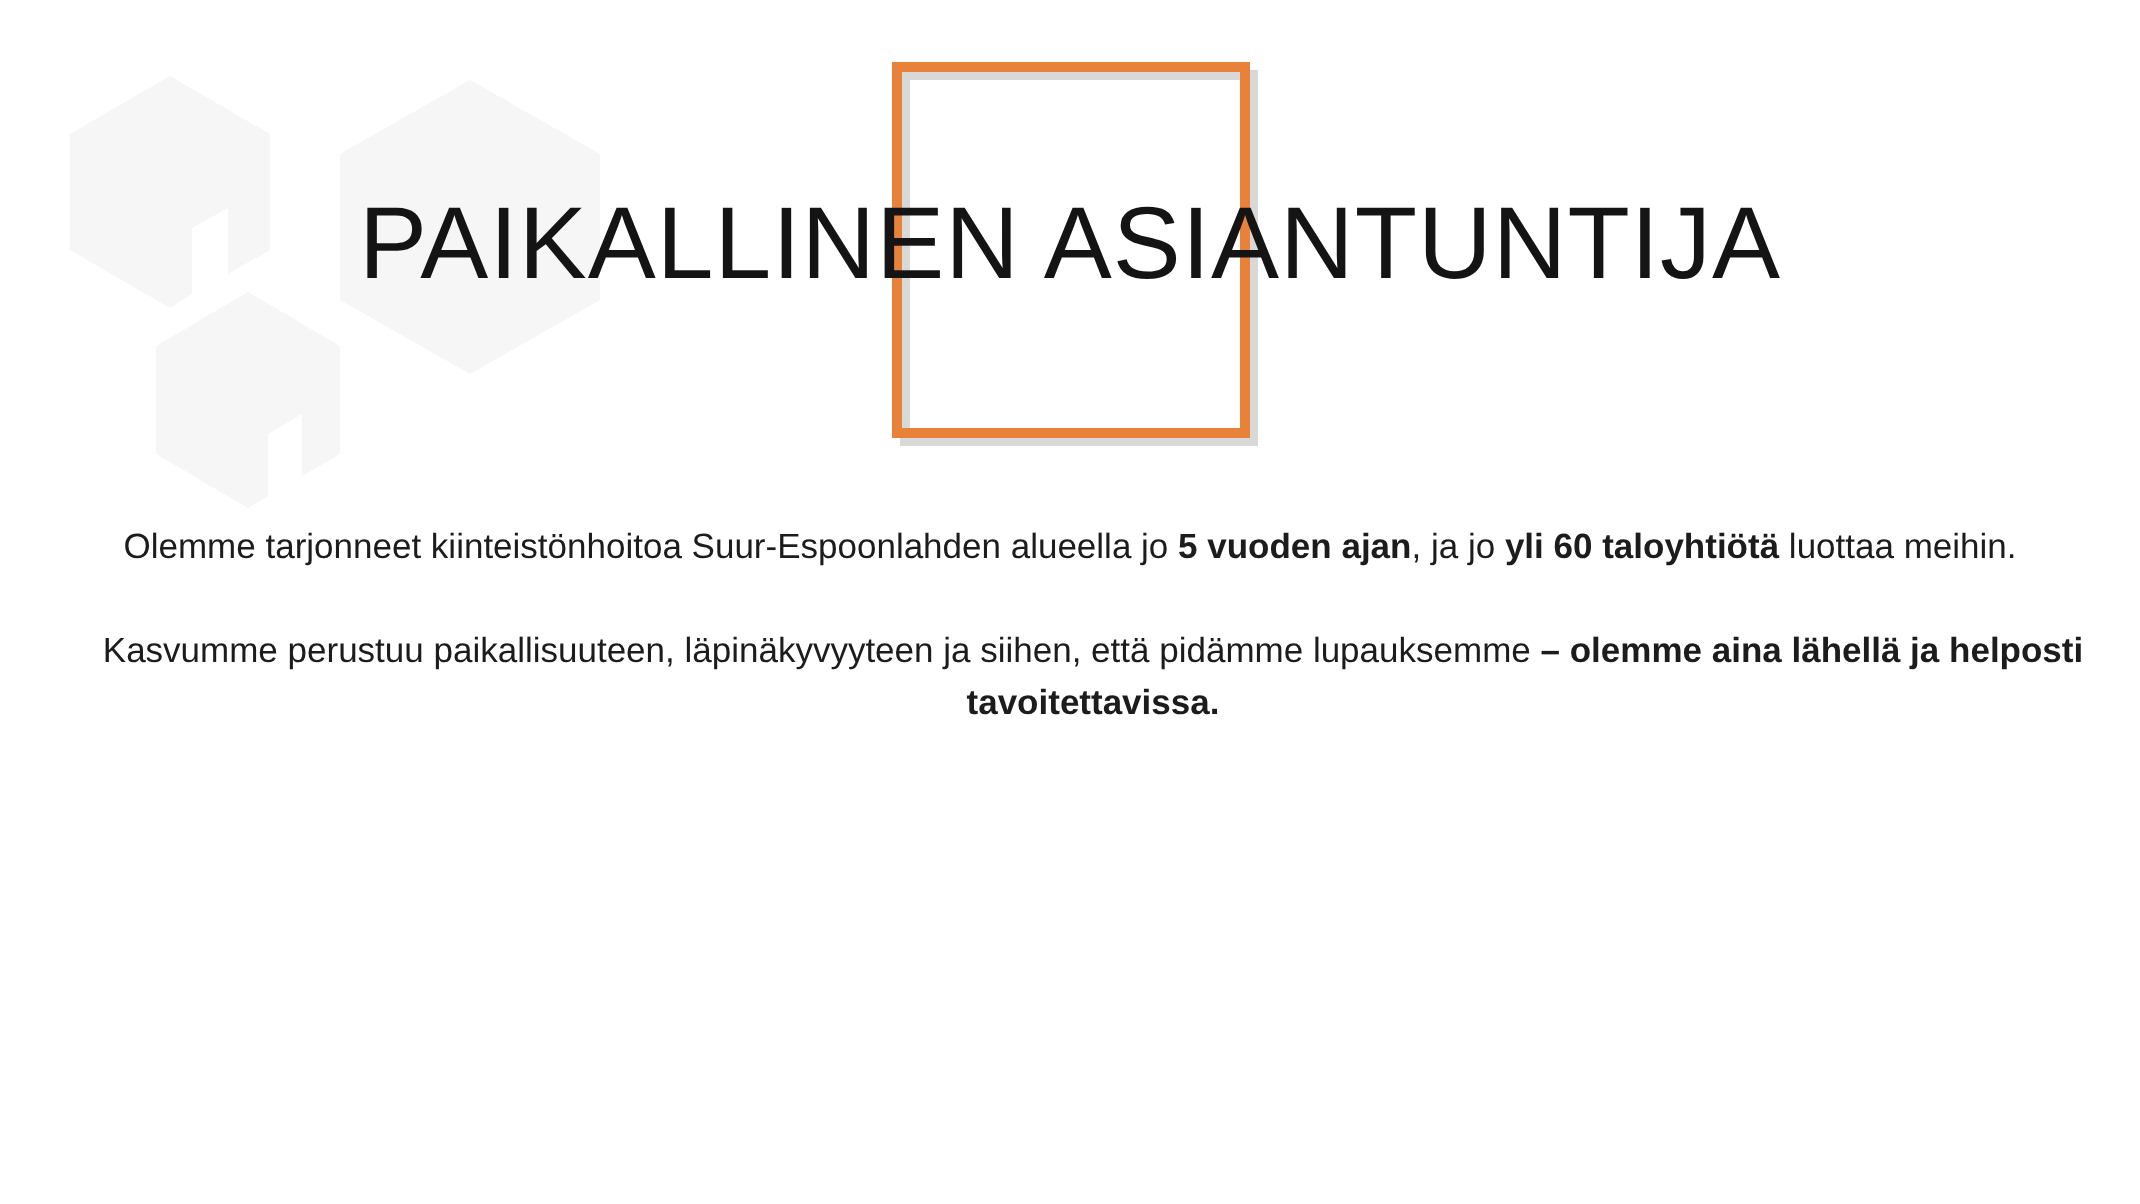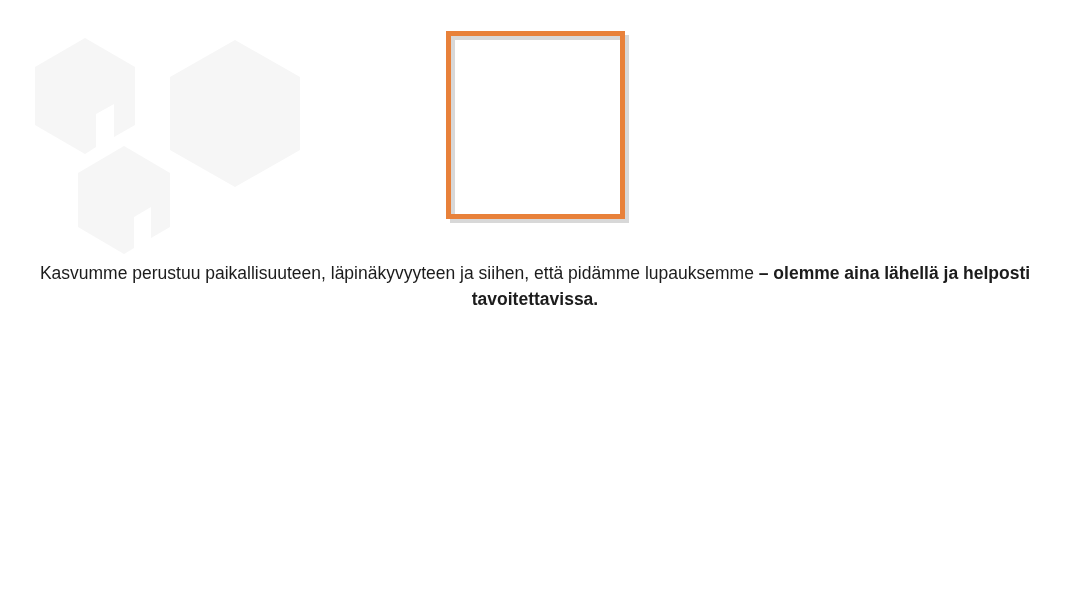--- a/index.html
+++ b/index.html
@@ -78,21 +78,21 @@
     text-align: center;
     color: #1c1c1c;
     font-size: 17.5px;
     line-height: 26px;
   }
   .para {
     margin: 0;
     padding: 0;
   }
   .para + .para {
-    margin-top: 15px;
+    margin-top: 26px;
     padding-left: 23px;
   }
   .para b {
     font-weight: 700;
   }
 </style>
 </head>
 <body>
 
 <div class="slide">
@@ -108,18 +108,20 @@
     </g>
 
     <g>
       <path d="M124 146 L170 173 L170 227 L151 238 L151 207 L134 217 L134 248 L124 254 L78 227 L78 173 Z" fill="#f6f6f6"></path>
     </g>
   </svg>
 
   <div class="frame-shadow"></div>
   <div class="frame"></div>
 
+  <div class="title">PAIKALLINEN ASIANTUNTIJA</div>
 
   <div class="body-copy">
+    <p class="para"><span>Olemme tarjonneet kiinteistönhoitoa Suur-Espoonlahden alueella jo </span><b>5 vuoden ajan</b><span>, ja jo </span><b>yli 60 taloyhtiötä</b><span> luottaa meihin.</span></p>
     <p class="para"><span>Kasvumme perustuu paikallisuuteen, läpinäkyvyyteen ja siihen, että pidämme lupauksemme </span><b>– olemme aina lähellä ja helposti tavoitettavissa.</b></p>
   </div>
 
 </div>
 
 </body></html>

